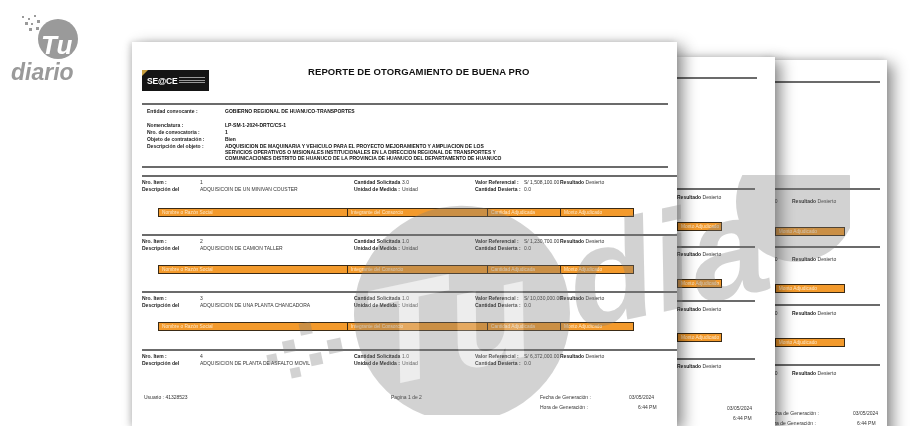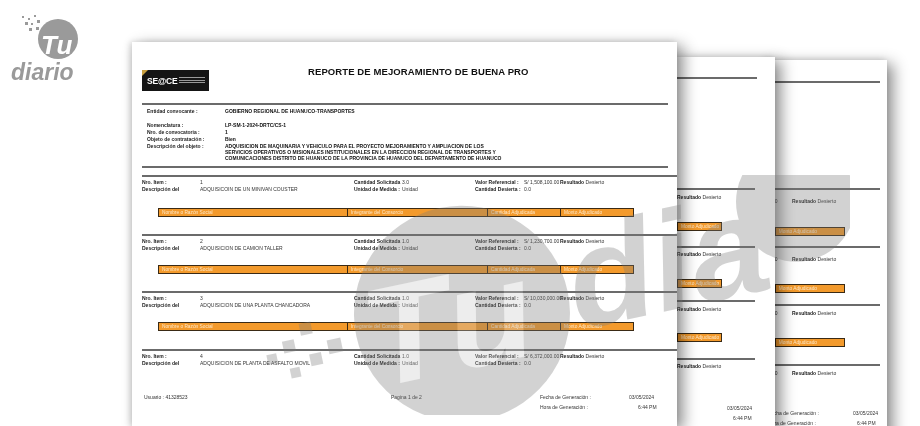--- a/index.html
+++ b/index.html
@@ -118,21 +118,21 @@
 <div class="page" id="page1">
   <div class="logo">
     <div class="tri"></div>
     <div class="seace">SE@CE</div>
     <div class="sub">
         <i></i>
         <i></i>
         <i></i>
       </div>
   </div>
-  <div class="title">REPORTE DE MEJORAMIENTO DE BUENA PRO</div>
+  <div class="title">REPORTE DE OTORGAMIENTO DE BUENA PRO</div>
   <div class="hline" style="left:10px;top:61px;width:526px;"></div>
 
   <div class="txt lbl" style="left:15px;top:66px;">Entidad convocante :</div>
   <div class="txt b" style="left:93px;top:66px;">GOBIERNO REGIONAL DE HUANUCO-TRANSPORTES</div>
   <div class="txt lbl" style="left:15px;top:80px;">Nomenclatura :</div>
   <div class="txt b" style="left:93px;top:80px;">LP-SM-1-2024-DRTC/CS-1</div>
   <div class="txt lbl" style="left:15px;top:87px;">Nro. de convocatoria :</div>
   <div class="txt b" style="left:93px;top:87px;">1</div>
   <div class="txt lbl" style="left:15px;top:94px;">Objeto de contratación :</div>
   <div class="txt b" style="left:93px;top:94px;">Bien</div>

